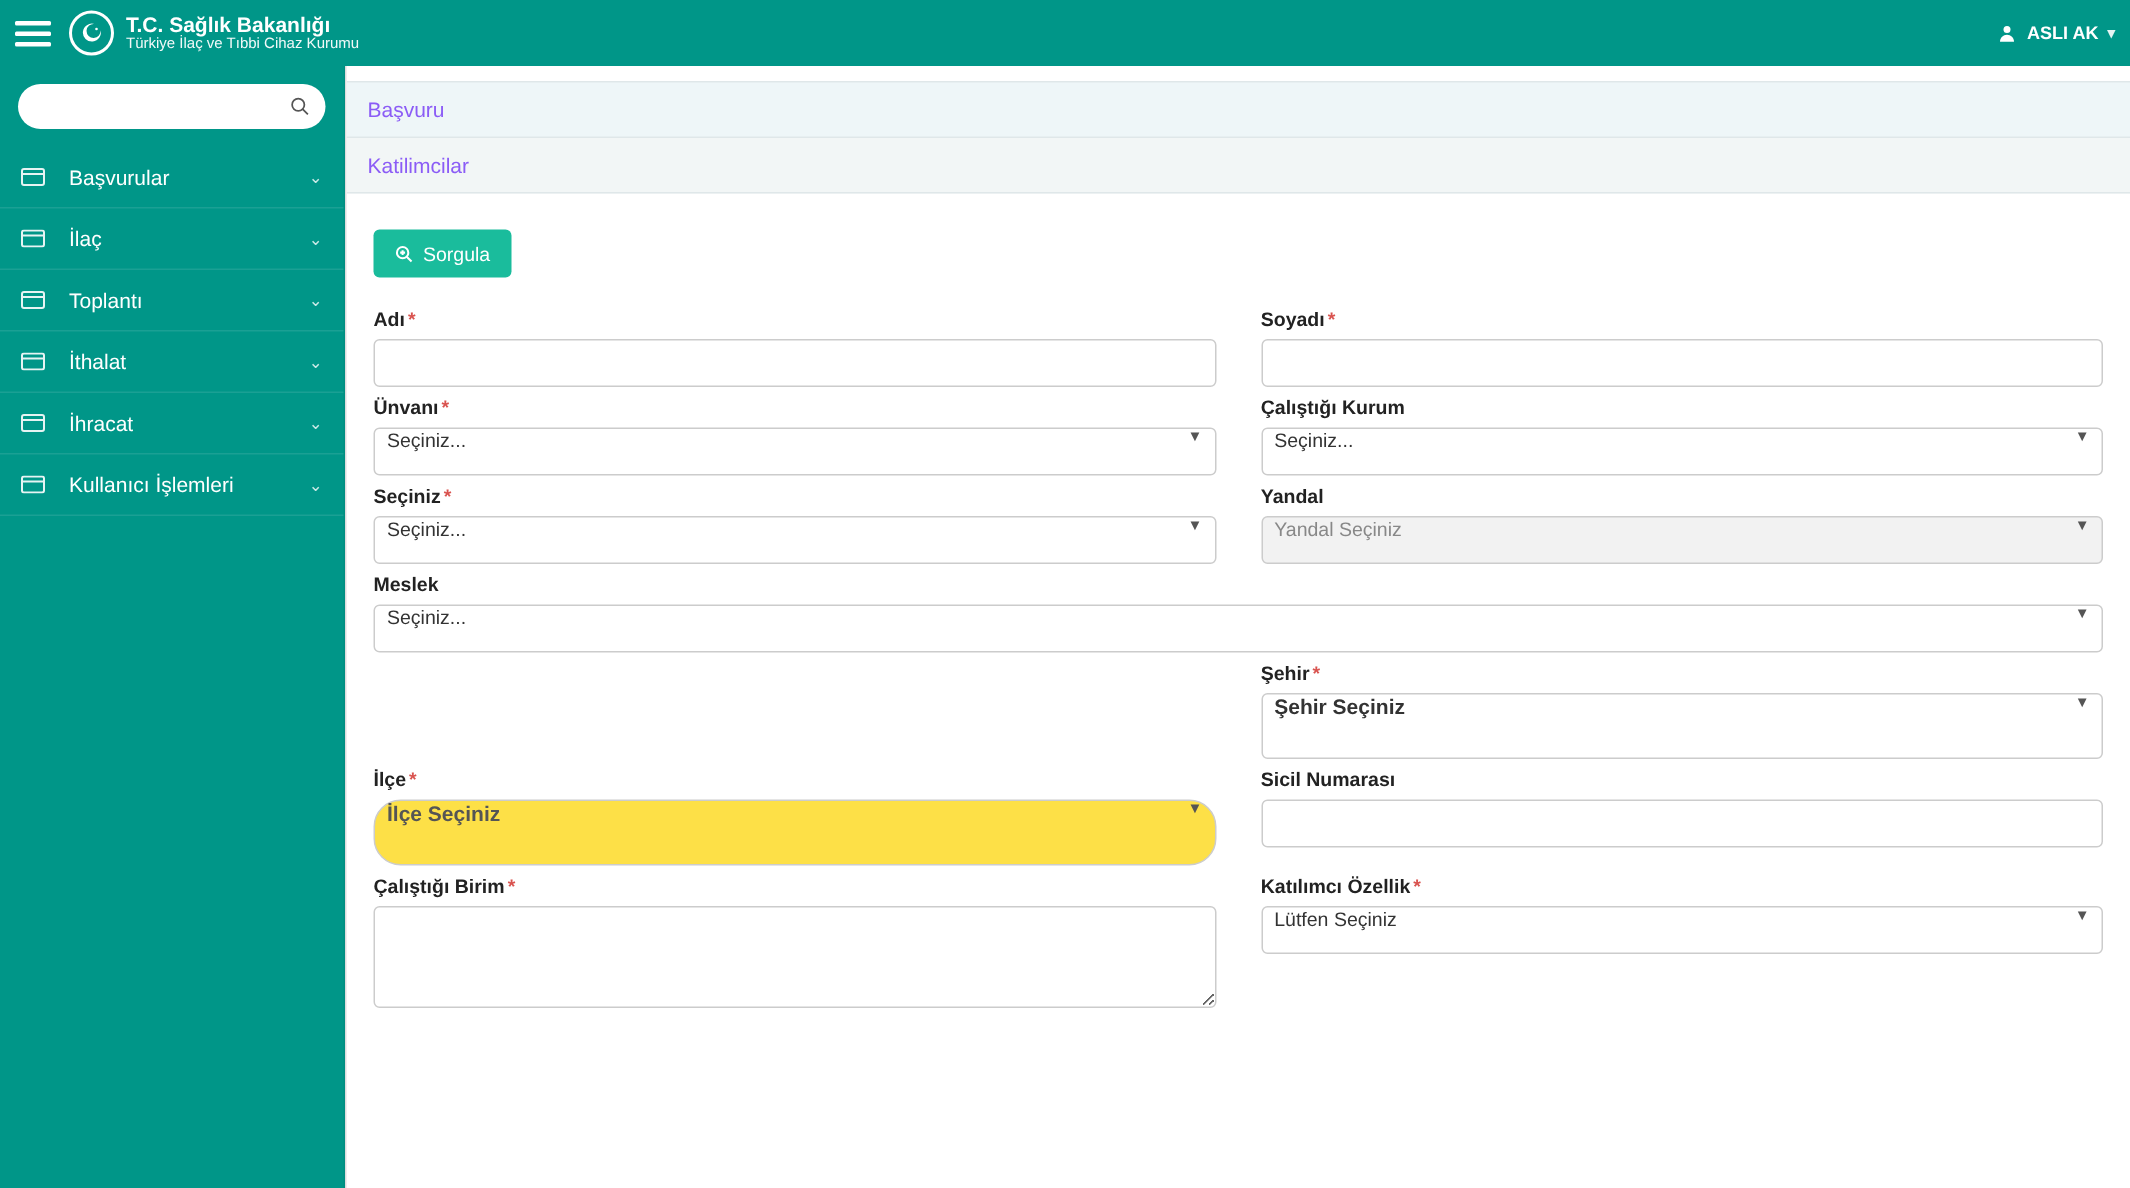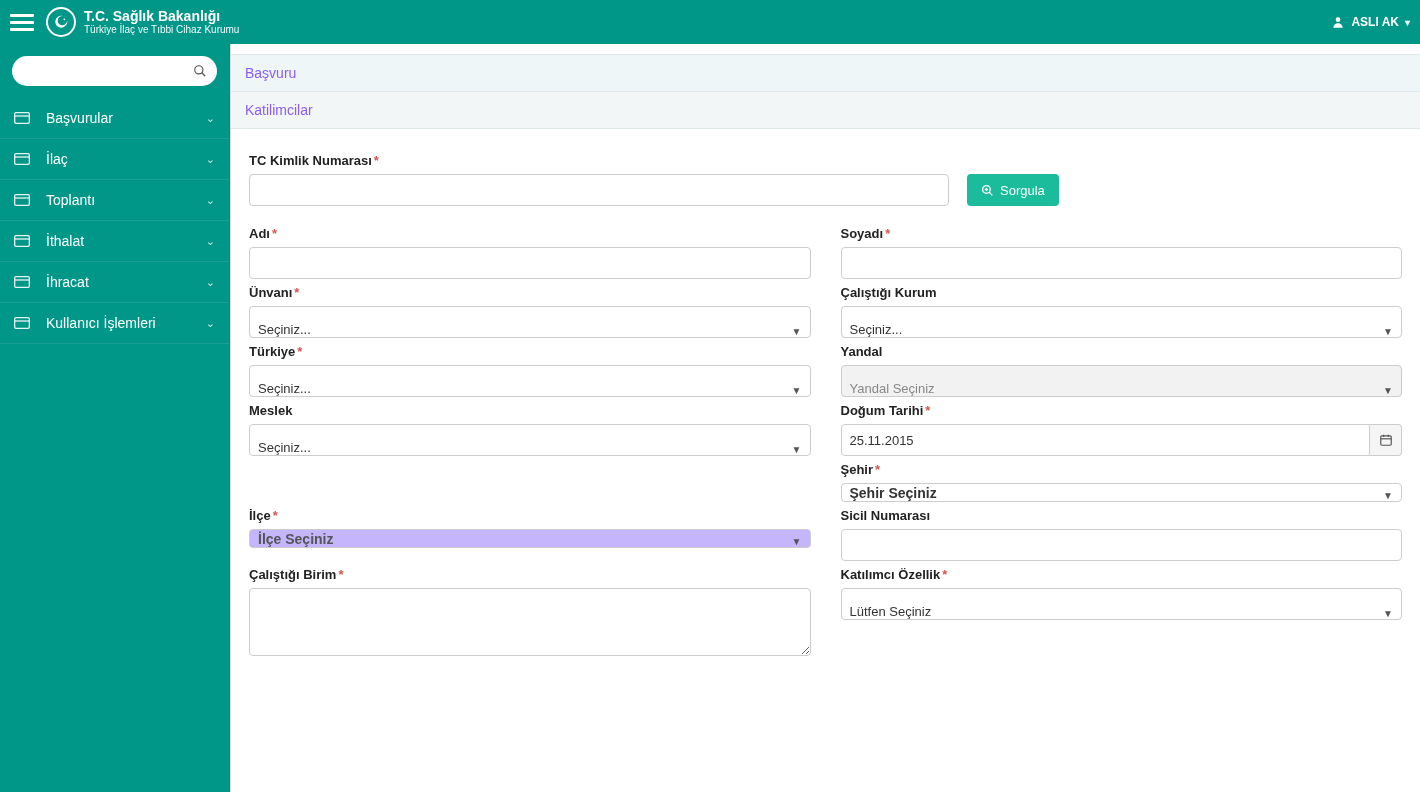--- a/index.html
+++ b/index.html
@@ -163,21 +163,21 @@
     border: 1px solid #ccc;
     border-radius: 4px;
     padding: 0 8px;
     font-size: 13px;
     background: #fff;
     color: #333;
   }
   .select-input {
     position: relative;
     display: flex;
-    align-items: flex-end;
+    align-items: flex-start;
     padding-right: 24px;
     cursor: pointer;
   }
   .select-input.disabled {
     background: #f2f2f2;
     color: #888;
   }
   .select-input .caret {
     position: absolute;
     right: 8px;
@@ -221,22 +221,22 @@
     color: #fff;
     border: none;
     border-radius: 4px;
     height: 32px;
     padding: 0 14px;
     font-size: 13px;
     cursor: pointer;
     display: inline-flex; align-items: center; gap: 6px;
   }
 
-  .select-big .select-input { height: 19px; font-size: 14px; font-weight: 600; }
-  .select-big.ilce .select-input { background: #c4b5fd; color: #555; }
+  .select-big .select-input { height: 44px; font-size: 14px; font-weight: 600; }
+  .select-big.ilce .select-input { background: #fde047; color: #555; border-radius: 18px; }
 
   svg { display: block; }
 </style>
 </head>
 <body>
 
 <div class="topbar">
   <div class="hamburger">
     <span></span>
       <span></span>
@@ -348,26 +348,20 @@
   <main class="main">
 
 
     <div class="panel">
       <div class="panel-header">Başvuru</div>
       <div class="panel-header sub">Katilimcilar</div>
 
       <div class="form-area">
 
         <div class="tc-row">
-          <div class="tc-field">
-            <label class="field-label">
-              <span>TC Kimlik Numarası</span><span class="req">*</span>
-            </label>
-            <input type="text" class="text-input" value="" style="">
-          </div>
           <button class="btn-query">
             <span>
               <svg width="13" height="13" viewBox="0 0 24 24" fill="none" stroke="#fff" stroke-width="2.5">
                 <circle cx="10" cy="10" r="7"></circle>
                   <line x1="21" y1="21" x2="15" y2="15"></line>
                 <line x1="10" y1="7" x2="10" y2="13"></line>
                   <line x1="7" y1="10" x2="13" y2="10"></line>
               </svg>
             </span>
             <span>Sorgula</span>
@@ -397,21 +391,21 @@
             <label class="field-label"><span>Çalıştığı Kurum</span></label>
             <div class="select-input">
               <span>Seçiniz...</span>
               <span class="caret">▼</span>
             </div>
           </div>
         </div>
 
         <div class="form-row">
           <div class="form-col">
-            <label class="field-label"><span>Türkiye</span><span class="req">*</span></label>
+            <label class="field-label"><span>Seçiniz</span><span class="req">*</span></label>
             <div class="select-input">
               <span>Seçiniz...</span>
               <span class="caret">▼</span>
             </div>
           </div>
           <div class="form-col">
             <label class="field-label"><span>Yandal</span></label>
             <div class="select-input disabled">
               <span>Yandal Seçiniz</span>
               <span class="caret">▼</span>
@@ -420,36 +414,20 @@
         </div>
 
         <div class="form-row">
           <div class="form-col">
             <label class="field-label"><span>Meslek</span></label>
             <div class="select-input">
               <span>Seçiniz...</span>
               <span class="caret">▼</span>
             </div>
           </div>
-          <div class="form-col">
-            <label class="field-label"><span>Doğum Tarihi</span><span class="req">*</span></label>
-            <div class="input-group">
-              <input type="text" class="text-input" value="25.11.2015" style="">
-              <div class="addon">
-                <span>
-                  <svg width="14" height="14" viewBox="0 0 24 24" fill="none" stroke="#555" stroke-width="2">
-                    <rect x="3" y="5" width="18" height="16" rx="2"></rect>
-                      <line x1="3" y1="10" x2="21" y2="10"></line>
-                    <line x1="8" y1="3" x2="8" y2="7"></line>
-                      <line x1="16" y1="3" x2="16" y2="7"></line>
-                  </svg>
-                </span>
-              </div>
-            </div>
-          </div>
         </div>
 
         <div class="form-row">
           <div class="form-col empty"></div>
           <div class="form-col select-big">
             <label class="field-label"><span>Şehir</span><span class="req">*</span></label>
             <div class="select-input">
               <span>Şehir Seçiniz</span>
               <span class="caret">▼</span>
             </div>

